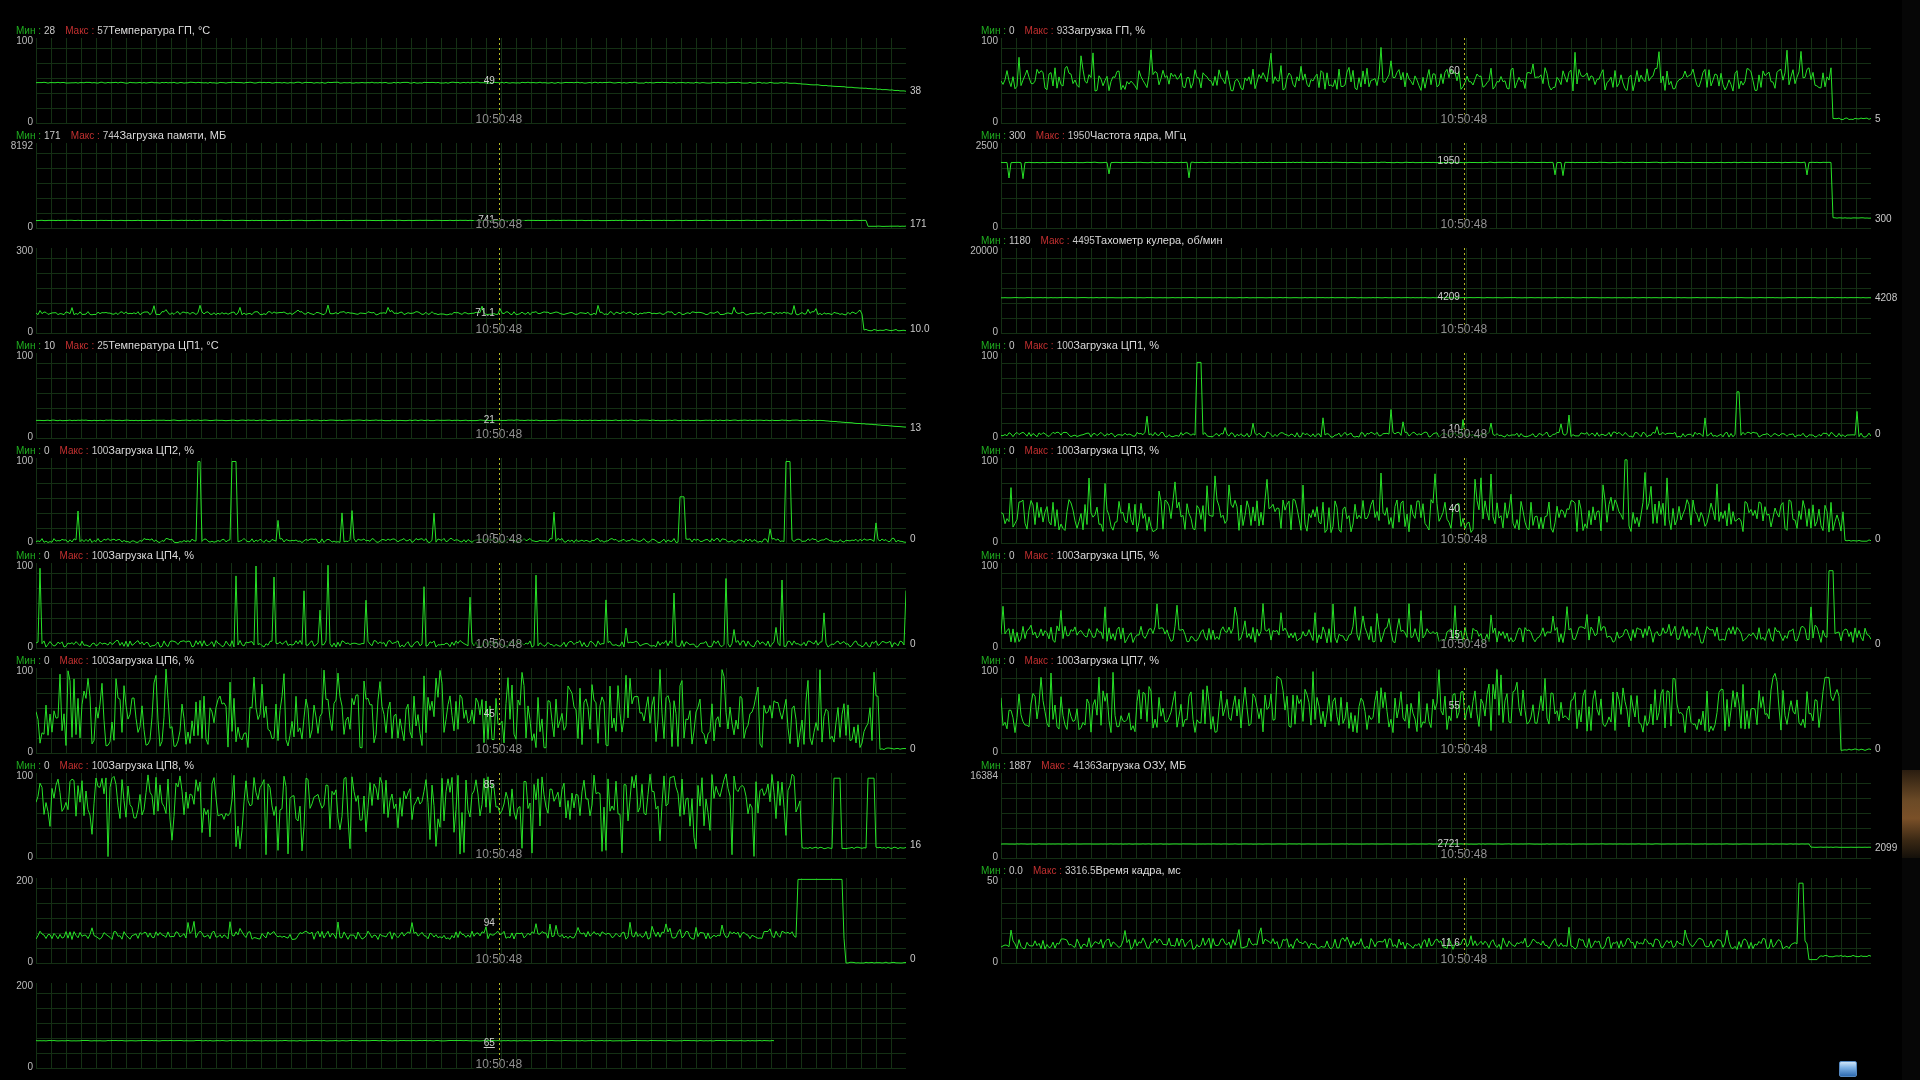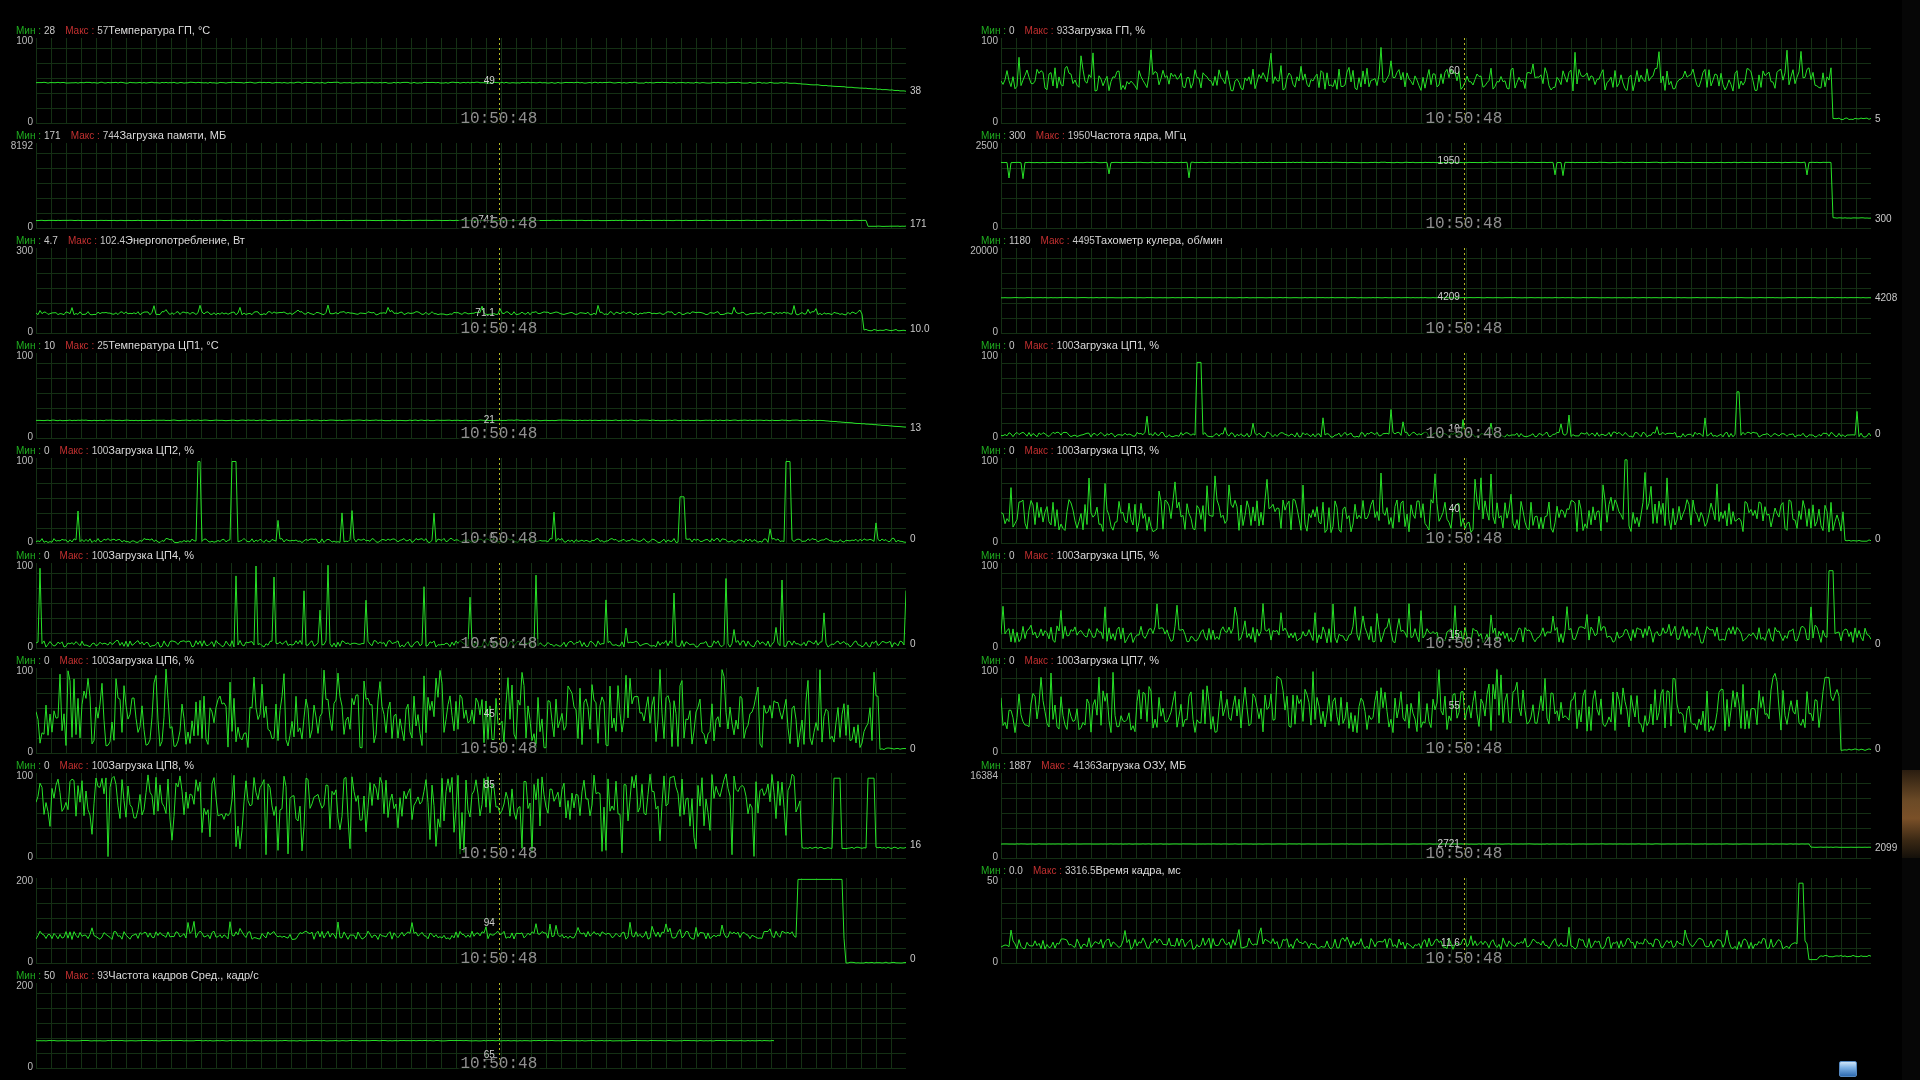--- a/index.html
+++ b/index.html
@@ -37,21 +37,21 @@
     background-image:
       repeating-linear-gradient(90deg,#143014 0,#143014 1px,transparent 1px,transparent 15px),
       repeating-linear-gradient(0deg,#143014 0,#143014 1px,transparent 1px,transparent 15px);
   }
   .trace{position:absolute;left:0;top:0;width:100%;height:100%;display:block;}
   .cursor-line{position:absolute;top:0;bottom:0;left:53.2%;width:1px;
     background-image:repeating-linear-gradient(180deg,#b9b923 0 2px,transparent 2px 5px);}
   .cursor-value{position:absolute;left:0;width:calc(53.2% - 4px);text-align:right;
     font-size:10px;color:#cfcfcf;line-height:10px;pointer-events:none;}
   .timestamp{position:absolute;bottom:-1px;left:53.2%;transform:translateX(-50%);
-    font-size:16px;color:#8f8f8f;line-height:11px;background:rgba(0,0,0,.55);padding:0 2px;font-family:Liberation Mono, monospace;}
+    font-size:12px;color:#8f8f8f;line-height:11px;background:rgba(0,0,0,.55);padding:0 2px;}
 
   .gutter-right{width:44px;position:relative;font-size:10px;color:#c9c9c9;flex:none;}
   .current-value{position:absolute;left:4px;line-height:10px;white-space:nowrap;}
 
   
   .desktop-sliver{position:absolute;left:1902px;top:0;width:18px;height:1080px;background:#060606;}
   .sliver-texture{position:absolute;left:0;top:770px;width:18px;height:88px;
     background:linear-gradient(180deg,#2a1d10 0%,#6b4a26 35%,#7a5028 55%,#3a2814 80%,#14100a 100%);}
   .taskbar-peek{position:absolute;left:1839px;top:1061px;width:18px;height:16px;
     background:linear-gradient(180deg,#cfe4f7 0%,#7fb2e5 40%,#2f6bb0 100%);
@@ -105,24 +105,20 @@
               <div class="cursor-line"></div>
               <div class="cursor-value" style="bottom: 3.77905px;">741</div>
               <div class="timestamp">10:50:48</div>
             </div>
             <div class="gutter-right">
               <div class="current-value" style="bottom: 0px;">171</div>
             </div>
           </div>
         </div>
         <div class="panel">
-          <div class="panel-header">
-            <span class="minmax"><span class="min-name">Мин :</span><span class="min-val">4.7</span><span class="max-name">Макс :</span><span class="max-val">102.4</span></span>
-            <span class="panel-title">Энергопотребление, Вт</span>
-          </div>
           <div class="panel-body">
             <div class="gutter-left">
               <div class="ytop">300</div>
               <div class="ybottom">0</div>
             </div>
             <div class="plot">
               <svg class="trace" viewBox="0 0 870 86" preserveAspectRatio="none">
                 <polyline points="0,65.0 2,66.7 4,62.5 6,65.7 8,64.0 10,64.4 12,66.4 14,65.7 16,64.9 18,64.8 20,64.7 22,66.6 24,65.6 26,65.9 28,66.7 30,63.9 32,64.5 34,65.7 36,59.6 38,66.7 40,65.5 42,66.4 44,63.8 46,66.4 48,66.4 50,66.1 52,63.6 54,66.5 56,66.8 58,66.4 60,66.5 62,64.1 64,65.7 66,64.6 68,64.8 70,64.5 72,65.1 74,65.1 76,66.0 78,66.2 80,64.8 82,66.6 84,64.3 86,63.8 88,65.7 90,63.9 92,65.8 94,65.3 96,65.7 98,64.8 100,65.9 102,63.7 104,66.8 106,65.2 108,64.1 110,64.0 112,64.0 114,66.8 116,64.4 118,57.7 120,66.4 122,66.4 124,66.6 126,63.6 128,63.8 130,61.6 132,64.7 134,66.5 136,64.8 138,66.4 140,64.4 142,63.6 144,66.5 146,64.3 148,64.1 150,65.0 152,64.5 154,66.3 156,64.5 158,64.9 160,66.5 162,64.7 164,57.3 166,64.0 168,65.9 170,64.3 172,63.8 174,66.1 176,66.4 178,64.8 180,66.7 182,65.2 184,66.3 186,64.6 188,66.0 190,65.0 192,66.3 194,65.3 196,64.4 198,64.0 200,66.8 202,65.0 204,59.4 206,66.8 208,65.0 210,66.5 212,65.7 214,65.4 216,66.7 218,64.2 220,63.7 222,63.9 224,66.6 226,66.6 228,65.7 230,66.6 232,63.8 234,63.7 236,65.5 238,63.9 240,65.1 242,64.8 244,64.5 246,64.6 248,64.0 250,65.2 252,66.1 254,64.9 256,66.5 258,65.1 260,63.7 262,62.1 264,64.0 266,63.7 268,65.9 270,66.1 272,64.2 274,65.5 276,66.0 278,66.7 280,64.6 282,64.5 284,65.3 286,66.2 288,66.7 290,64.5 292,57.1 294,65.5 296,65.8 298,65.5 300,64.6 302,66.0 304,64.2 306,64.0 308,63.6 310,65.3 312,64.4 314,65.1 316,65.1 318,65.5 320,66.0 322,66.3 324,65.0 326,65.2 328,65.4 330,65.7 332,63.7 334,64.4 336,64.9 338,64.4 340,66.9 342,66.4 344,65.1 346,65.1 348,64.8 350,65.4 352,59.4 354,63.7 356,62.5 358,65.4 360,65.1 362,65.5 364,64.4 366,64.1 368,66.6 370,65.8 372,64.7 374,65.4 376,65.3 378,64.9 380,63.7 382,63.9 384,65.0 386,66.4 388,66.1 390,64.3 392,66.4 394,65.8 396,63.7 398,65.7 400,65.7 402,66.6 404,66.0 406,66.0 408,66.1 410,66.8 412,66.7 414,65.9 416,66.3 418,64.4 420,64.8 422,64.6 424,65.6 426,66.4 428,64.7 430,64.8 432,65.9 434,65.6 436,65.3 438,65.2 440,64.3 442,64.4 444,64.6 446,58.2 448,64.8 450,66.5 452,66.4 454,66.2 456,66.2 458,65.6 460,66.4 462,66.3 464,60.6 466,65.1 468,65.6 470,63.9 472,63.9 474,66.0 476,66.7 478,63.7 480,66.6 482,66.3 484,65.7 486,64.1 488,65.7 490,66.2 492,64.0 494,66.8 496,64.3 498,64.3 500,63.7 502,65.5 504,65.6 506,64.7 508,63.9 510,64.3 512,64.2 514,65.6 516,65.2 518,64.6 520,64.0 522,64.4 524,65.5 526,66.1 528,66.4 530,65.8 532,65.3 534,64.7 536,64.5 538,65.7 540,66.5 542,66.0 544,64.7 546,64.9 548,65.2 550,65.6 552,64.2 554,66.8 556,66.5 558,65.3 560,66.5 562,57.4 564,64.4 566,64.2 568,66.5 570,65.9 572,66.6 574,63.6 576,64.3 578,66.8 580,64.2 582,64.7 584,65.8 586,64.5 588,63.7 590,65.7 592,64.5 594,64.1 596,65.4 598,66.7 600,65.0 602,66.8 604,65.0 606,65.8 608,64.8 610,65.1 612,64.4 614,64.5 616,65.8 618,65.2 620,65.7 622,65.3 624,64.8 626,66.2 628,66.3 630,64.6 632,63.7 634,64.2 636,63.9 638,66.5 640,66.7 642,64.5 644,64.6 646,66.4 648,66.4 650,65.3 652,64.7 654,65.8 656,63.9 658,64.1 660,64.7 662,64.3 664,64.4 666,64.8 668,65.5 670,66.6 672,66.3 674,64.6 676,64.9 678,65.3 680,64.3 682,63.6 684,66.5 686,66.5 688,66.3 690,65.4 692,64.9 694,65.5 696,65.9 698,59.2 700,64.3 702,65.4 704,65.3 706,64.2 708,64.7 710,66.9 712,66.5 714,65.6 716,65.7 718,65.5 720,64.8 722,65.3 724,65.3 726,64.4 728,66.6 730,65.1 732,64.5 734,64.4 736,64.4 738,66.8 740,64.3 742,65.5 744,64.6 746,65.5 748,64.1 750,65.2 752,64.7 754,66.0 756,66.0 758,57.5 760,66.1 762,66.9 764,65.7 766,64.5 768,66.0 770,65.9 772,61.3 774,65.3 776,63.7 778,63.8 780,60.6 782,66.6 784,65.4 786,66.8 788,64.8 790,66.0 792,65.5 794,65.9 796,66.7 798,64.3 800,65.1 802,65.3 804,66.4 806,65.7 808,66.6 810,66.9 812,64.3 814,66.3 816,64.0 818,64.7 820,65.8 822,63.6 824,62.1 826,66.1 828,82.0 830,81.4 832,82.3 834,82.7 836,82.7 838,81.5 840,82.0 842,82.7 844,82.2 846,82.4 848,82.3 850,81.5 852,82.1 854,82.5 856,82.5 858,82.1 860,81.5 862,82.7 864,82.7 866,82.4 868,82.3 870,82.7" fill="none" stroke="#27e027" stroke-width="1"></polyline>
               </svg>
               <div class="cursor-line"></div>
@@ -262,35 +258,31 @@
               <div class="cursor-line"></div>
               <div class="cursor-value" style="bottom: 36.42px;">94</div>
               <div class="timestamp">10:50:48</div>
             </div>
             <div class="gutter-right">
               <div class="current-value" style="bottom: 0px;">0</div>
             </div>
           </div>
         </div>
         <div class="panel">
-          <div class="panel-header">
-            <span class="minmax"><span class="min-name">Мин :</span><span class="min-val">50</span><span class="max-name">Макс :</span><span class="max-val">93</span></span>
-            <span class="panel-title">Частота кадров Сред., кадр/с</span>
-          </div>
           <div class="panel-body">
             <div class="gutter-left">
               <div class="ytop">200</div>
               <div class="ybottom">0</div>
             </div>
             <div class="plot">
               <svg class="trace" viewBox="0 0 870 86" preserveAspectRatio="none">
                 <polyline points="0,57.6 2,57.8 4,57.7 6,57.8 8,57.7 10,57.9 12,57.6 14,57.5 16,57.7 18,57.5 20,57.8 22,57.9 24,57.8 26,57.7 28,57.8 30,57.8 32,57.5 34,57.8 36,57.9 38,57.8 40,57.9 42,57.8 44,57.8 46,57.5 48,57.5 50,57.5 52,57.5 54,57.8 56,57.9 58,57.7 60,57.8 62,57.8 64,57.7 66,57.9 68,57.9 70,57.9 72,57.5 74,57.7 76,57.5 78,57.6 80,57.5 82,57.7 84,57.6 86,57.5 88,57.8 90,57.9 92,57.8 94,57.7 96,57.7 98,57.8 100,57.9 102,57.7 104,57.7 106,57.6 108,57.5 110,57.5 112,57.7 114,57.7 116,57.5 118,57.8 120,57.6 122,57.9 124,57.9 126,57.6 128,57.6 130,57.6 132,57.7 134,57.5 136,57.6 138,57.7 140,57.6 142,57.6 144,57.5 146,57.6 148,57.9 150,57.7 152,57.8 154,57.8 156,57.8 158,57.8 160,57.5 162,57.5 164,57.5 166,57.8 168,57.8 170,57.5 172,57.9 174,57.5 176,57.9 178,57.9 180,57.7 182,57.6 184,57.8 186,57.5 188,57.7 190,57.9 192,57.9 194,57.5 196,57.7 198,57.7 200,57.8 202,57.5 204,57.8 206,57.6 208,57.9 210,57.7 212,57.8 214,57.7 216,57.9 218,57.5 220,57.8 222,57.7 224,57.8 226,57.9 228,57.8 230,57.6 232,57.9 234,57.6 236,57.9 238,57.7 240,57.7 242,57.9 244,57.6 246,57.8 248,57.5 250,57.5 252,57.8 254,57.8 256,57.8 258,57.7 260,57.9 262,57.9 264,57.5 266,57.8 268,57.9 270,57.8 272,57.7 274,57.7 276,57.5 278,57.7 280,57.5 282,57.7 284,57.7 286,57.8 288,57.5 290,57.9 292,57.9 294,57.7 296,57.8 298,57.7 300,57.5 302,57.9 304,57.9 306,57.6 308,57.7 310,57.9 312,57.8 314,57.5 316,57.5 318,57.6 320,57.5 322,57.7 324,57.9 326,57.6 328,57.7 330,57.7 332,57.7 334,57.7 336,57.5 338,57.5 340,57.5 342,57.7 344,57.8 346,57.5 348,57.5 350,57.6 352,57.9 354,57.6 356,57.9 358,57.7 360,57.6 362,57.9 364,57.5 366,57.6 368,57.5 370,57.7 372,57.6 374,57.7 376,57.7 378,57.5 380,57.8 382,57.6 384,57.5 386,57.7 388,57.5 390,57.5 392,57.8 394,57.5 396,57.8 398,57.9 400,57.5 402,57.5 404,57.8 406,57.9 408,57.9 410,57.8 412,57.6 414,57.5 416,57.5 418,57.6 420,57.5 422,57.6 424,57.5 426,57.6 428,57.7 430,57.5 432,57.7 434,57.8 436,57.9 438,57.8 440,57.7 442,57.9 444,57.9 446,57.8 448,57.5 450,57.9 452,57.5 454,57.7 456,57.5 458,57.6 460,57.8 462,57.5 464,57.9 466,57.8 468,57.6 470,57.8 472,57.5 474,57.8 476,57.8 478,57.6 480,57.8 482,57.9 484,57.6 486,57.9 488,57.6 490,57.7 492,57.7 494,57.9 496,57.8 498,57.5 500,57.7 502,57.5 504,57.5 506,57.9 508,57.6 510,57.5 512,57.7 514,57.6 516,57.5 518,57.7 520,57.8 522,57.7 524,57.8 526,57.8 528,57.5 530,57.5 532,57.7 534,57.6 536,57.8 538,57.8 540,57.7 542,57.7 544,57.9 546,57.5 548,57.9 550,57.9 552,57.7 554,57.7 556,57.5 558,57.6 560,57.9 562,57.7 564,57.7 566,57.5 568,57.9 570,57.7 572,57.8 574,57.5 576,57.9 578,57.9 580,57.8 582,57.8 584,57.7 586,57.9 588,57.7 590,57.9 592,57.8 594,57.7 596,57.5 598,57.5 600,57.5 602,57.7 604,57.6 606,57.7 608,57.7 610,57.7 612,57.9 614,57.5 616,57.5 618,57.6 620,57.6 622,57.7 624,57.6 626,57.7 628,57.8 630,57.9 632,57.5 634,57.5 636,57.8 638,57.8 640,57.9 642,57.8 644,57.7 646,57.9 648,57.4 650,57.6 652,57.5 654,57.6 656,57.7 658,57.6 660,57.8 662,57.9 664,57.5 666,57.7 668,57.9 670,57.7 672,57.9 674,57.6 676,57.9 678,57.9 680,57.5 682,57.6 684,57.5 686,57.7 688,57.6 690,57.9 692,57.6 694,57.5 696,57.7 698,57.8 700,57.7 702,57.8 704,57.6 706,57.7 708,57.9 710,57.9 712,57.5 714,57.9 716,57.6 718,57.8 720,57.8 722,57.7 724,57.5 726,57.9 728,57.5 730,57.7 732,57.7 734,57.9 736,57.5 738,57.7" fill="none" stroke="#27e027" stroke-width="1"></polyline>
               </svg>
               <div class="cursor-line"></div>
-              <div class="cursor-value" style="bottom: 9px; text-decoration: underline;">65</div>
+              <div class="cursor-value" style="bottom: 21px; text-decoration: underline;">65</div>
               <div class="timestamp">10:50:48</div>
             </div>
             <div class="gutter-right"></div>
           </div>
         </div>
       </div>
     <div class="col" id="col-right">
         <div class="panel">
           <div class="panel-header">
             <span class="minmax"><span class="min-name">Мин :</span><span class="min-val">0</span><span class="max-name">Макс :</span><span class="max-val">93</span></span>

